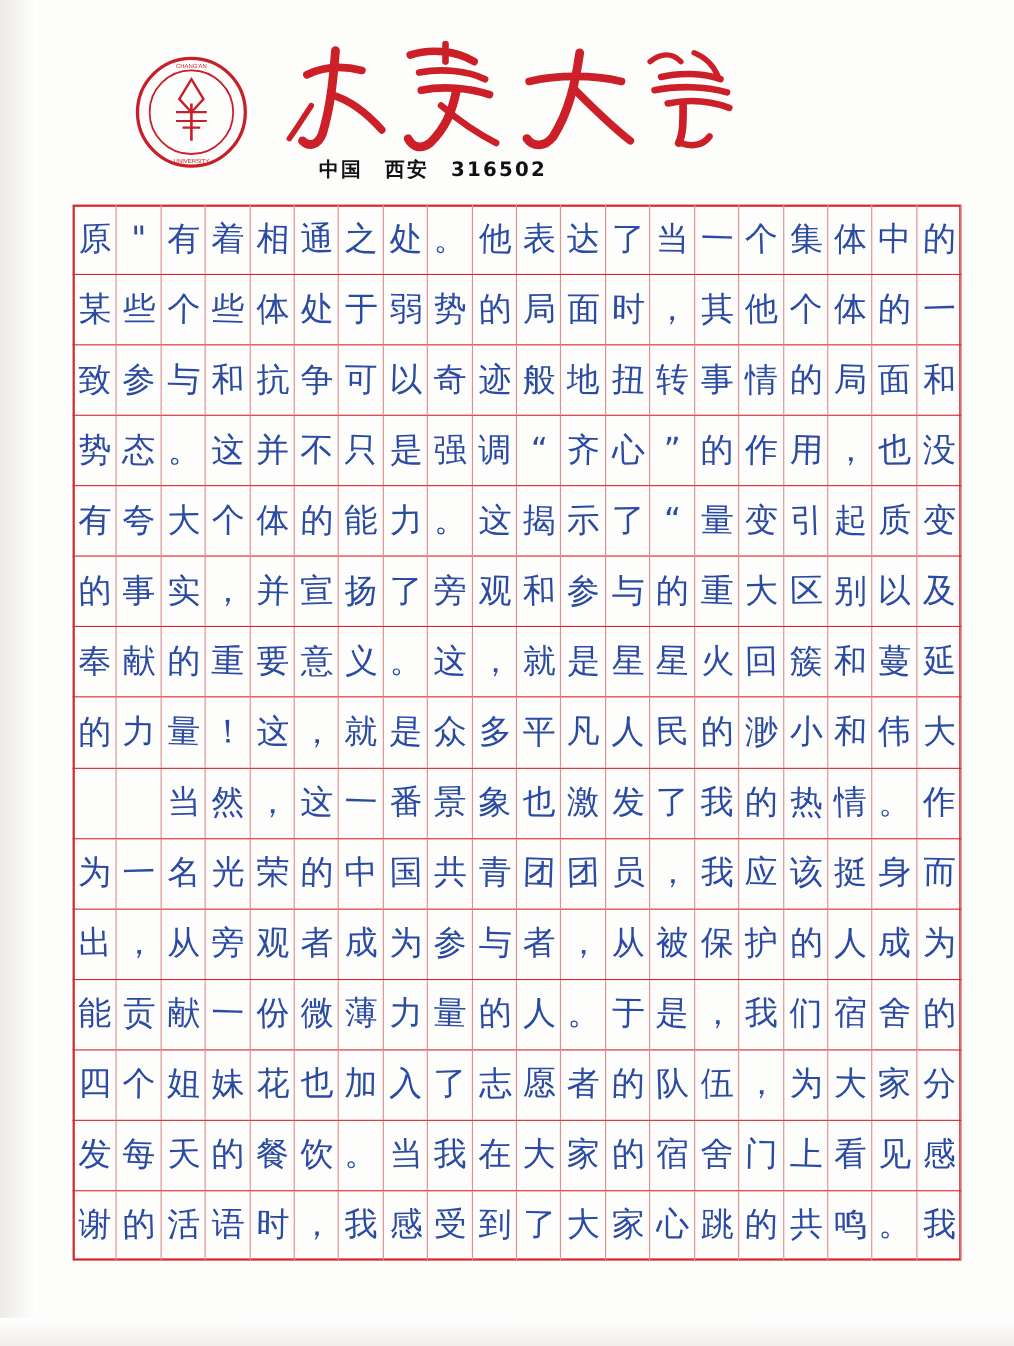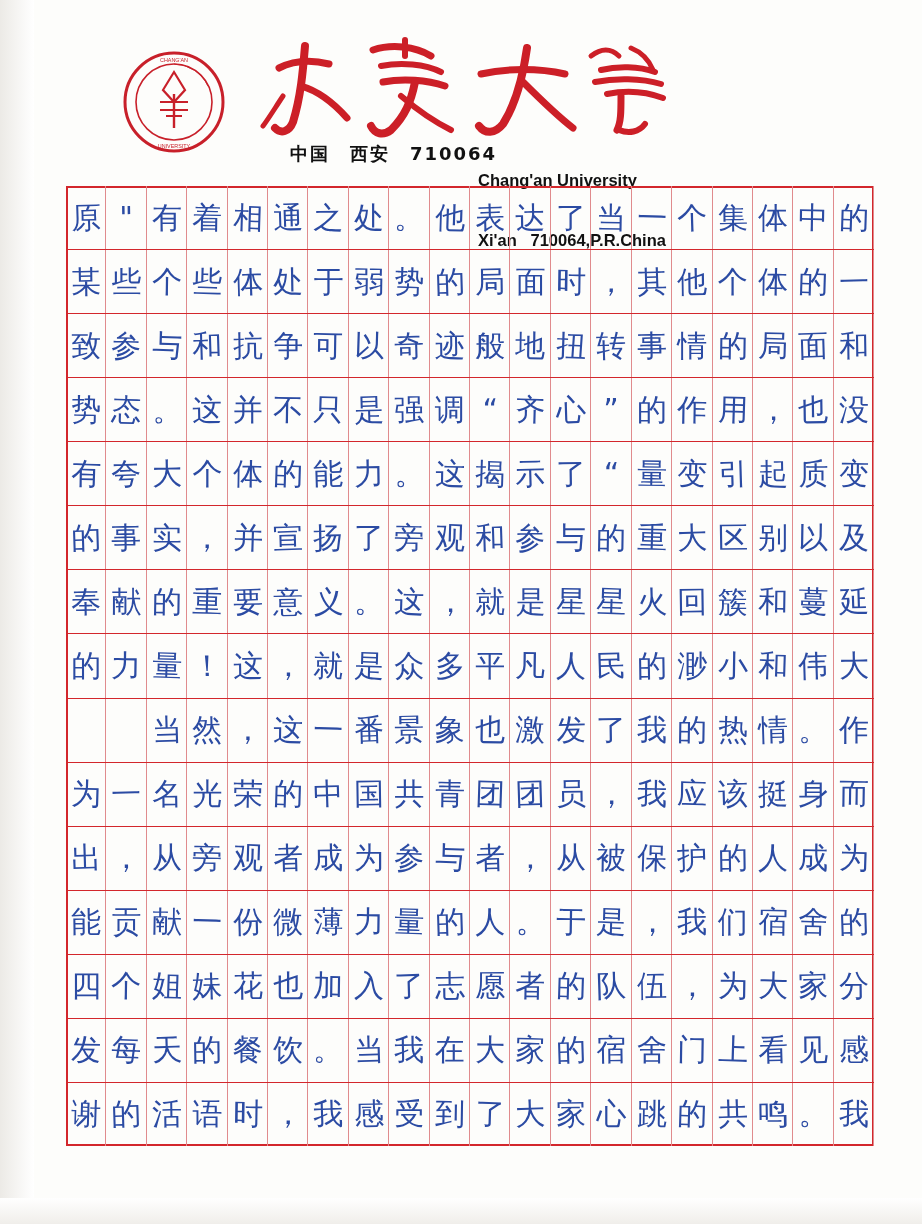--- a/index.html
+++ b/index.html
@@ -229,26 +229,22 @@
           <path d="M376 18 C386 22, 394 30, 398 40" stroke-width="5"></path>
           <path d="M346 40 C362 36, 384 36, 400 42" stroke-width="6"></path>
           <path d="M340 52 C360 48, 386 48, 406 54" stroke-width="6"></path>
           <path d="M352 64 C372 60, 392 62, 408 68" stroke-width="6"></path>
           <path d="M366 66 C366 82, 366 92, 362 100" stroke-width="7"></path>
           <path d="M364 100 C374 104, 384 102, 390 94" stroke-width="6"></path>
         </g>
       </svg>
     </div>
 
-    <div class="addr-cn">中国　西安　710064</div>
-
-    <div class="addr-en">
-      <div>Chang'an University</div>
-      <div>Xi'an   710064,P.R.China</div>
-    </div>
+    <div class="addr-cn">中国　西安　316502</div>
+
   </div>
 
   <div class="grid-wrap">
     <div class="grid-border"></div>
     <div class="grid-rows" id="grid-rows">
         <div class="grid-row">
           <div class="cell"></div>
           <div class="cell"></div>
           <div class="cell"></div>
           <div class="cell"></div>

